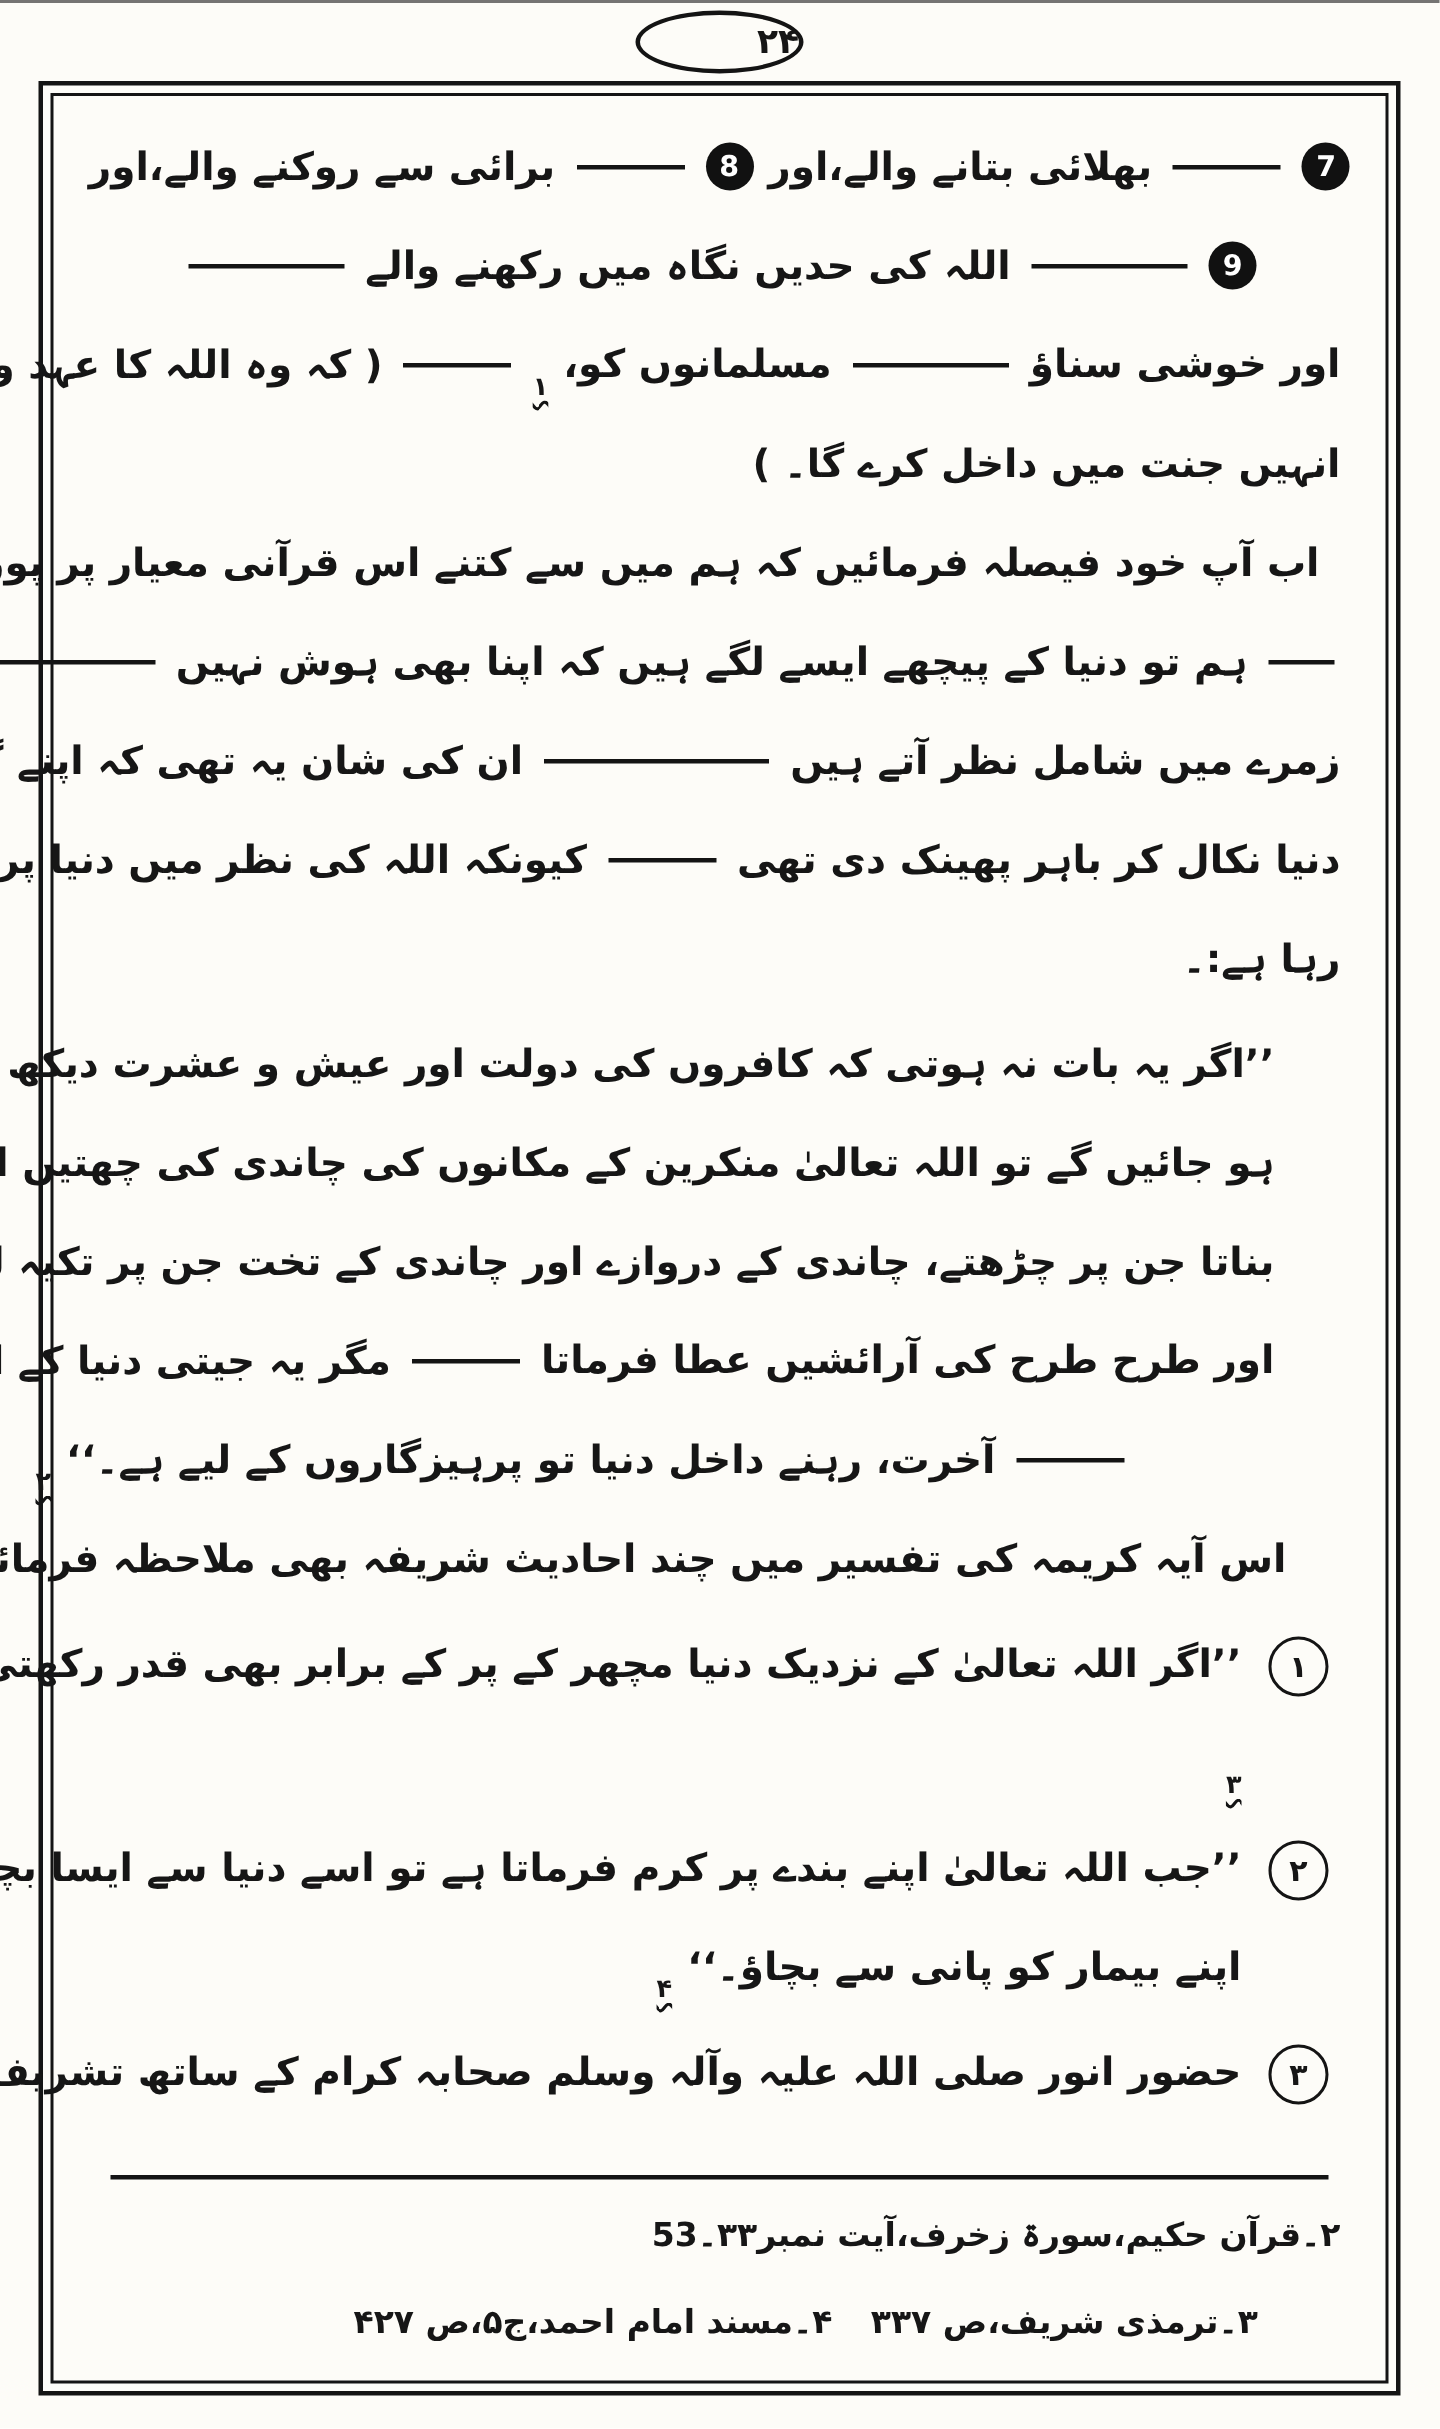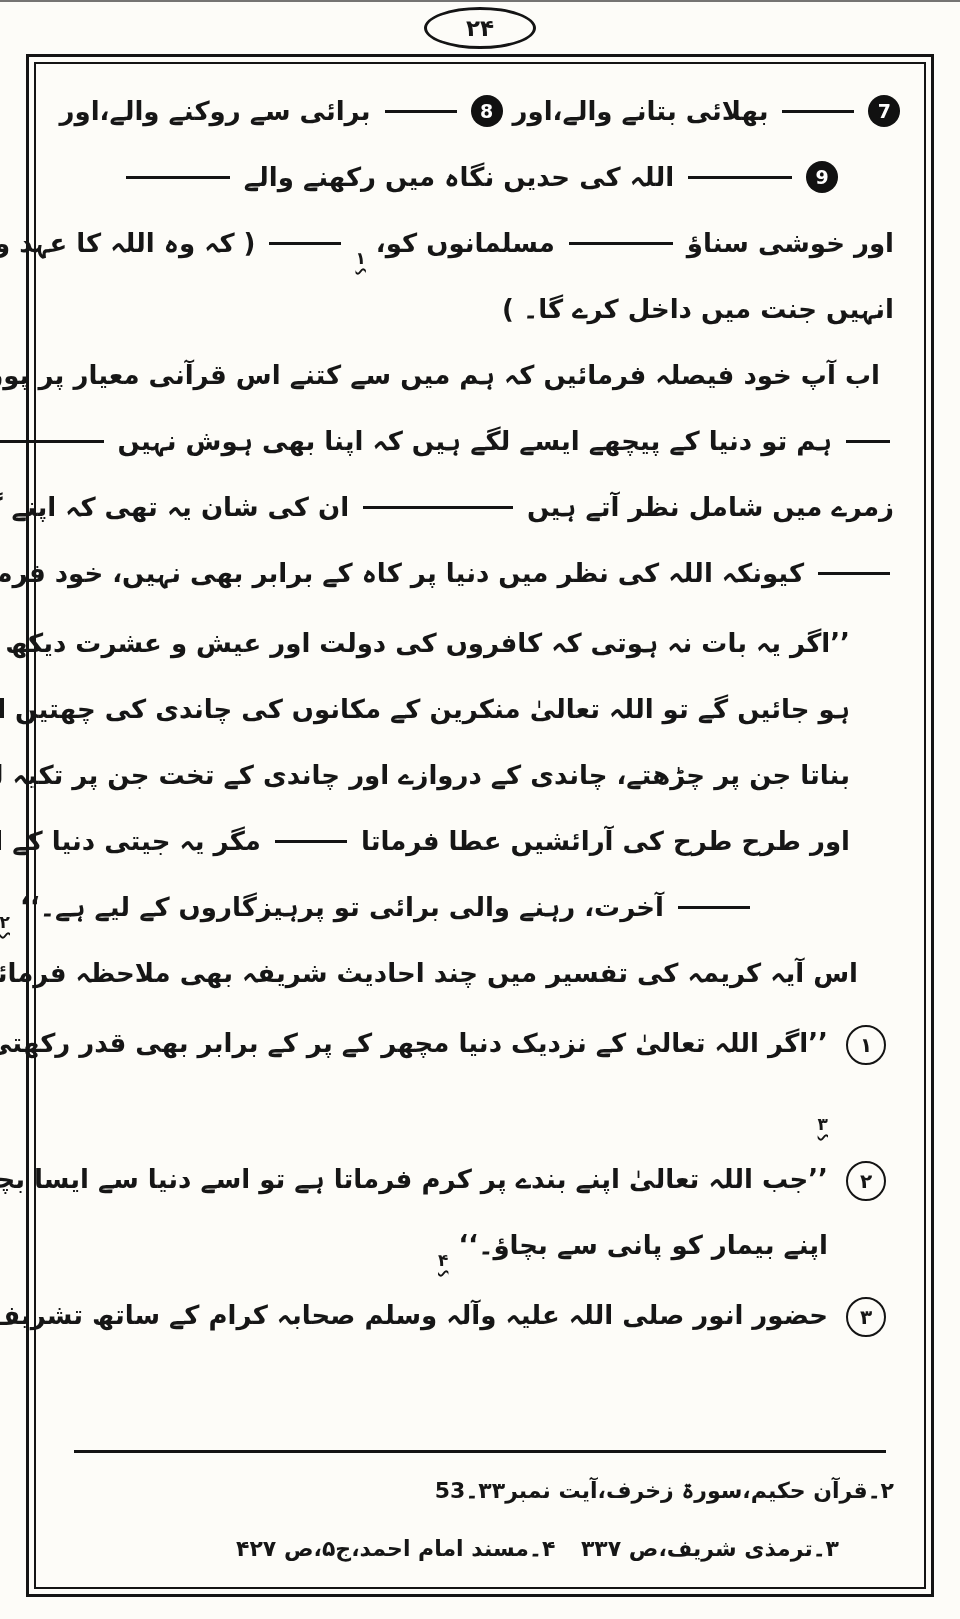--- a/index.html
+++ b/index.html
@@ -11,21 +11,21 @@
     color:#161616;
     direction:rtl;
     overflow:hidden;
     box-sizing:border-box;
   }
   .topline{position:absolute;top:0;left:0;right:0;height:2px;background:#3a3a3a;opacity:.7;}
   .cartouche{
     position:absolute;top:7px;left:50%;transform:translateX(-50%);
     width:106px;height:36px;
     border:3px solid #141414;border-radius:50%;
-    display:flex;align-items:center;justify-content:center;
+    display:flex;align-items:center;
     background:#fdfcf8;font-size:23px;font-weight:bold;z-index:2;
   }
   .frame{
     position:absolute;top:54px;left:26px;right:26px;bottom:22px;
     border:3px solid #141414;padding:5px;box-sizing:border-box;
   }
   .frame-inner{
     width:100%;height:100%;box-sizing:border-box;
     border:2px solid #141414;
     padding:14px 30px 10px 30px;
@@ -125,43 +125,47 @@
 
       </div>
 
       <div class="line">
         <span>زمرے میں شامل نظر آتے ہیں</span>
         <span class="dash dash-lg"></span>
         <span>ان کی شان یہ تھی کہ اپنے گھر ہی سے نہیں اپنے دل سے</span>
       </div>
 
       <div class="line">
+        <span>دنیا نکال کر باہر پھینک دی تھی</span>
         <span class="dash dash-sm"></span>
         <span>کیونکہ اللہ کی نظر میں دنیا پر کاہ کے برابر بھی نہیں، خود فرما</span>
       </div>
 
+      <div class="line">
+        <span>رہا ہے:۔</span>
+      </div>
 
       <div class="quote">
         <div class="line">
           <span>’’اگر یہ بات نہ ہوتی کہ کافروں کی دولت اور عیش و عشرت دیکھ کر سب کافر</span>
         </div>
         <div class="line">
           <span>ہو جائیں گے تو اللہ تعالیٰ منکرین کے مکانوں کی چاندی کی چھتیں اور سیڑھیاں</span>
         </div>
         <div class="line">
           <span>بناتا جن پر چڑھتے، چاندی کے دروازے اور چاندی کے تخت جن پر تکیہ لگاتے،</span>
         </div>
         <div class="line">
           <span>اور طرح طرح کی آرائشیں عطا فرماتا</span>
           <span class="dash dash-sm"></span>
           <span>مگر یہ جیتی دنیا کے اسباب ہیں</span>
         </div>
         <div class="line q-indent">
           <span class="dash dash-sm"></span>
-          <span>آخرت، رہنے والی برائی تو پرہیزگاروں کے لیے ہے۔‘‘</span>
+          <span>آخرت، رہنے داخل دنیا تو پرہیزگاروں کے لیے ہے۔‘‘</span>
           <span class="fnref">۲</span>
         </div>
       </div>
 
       <div class="line indent-md">
         <span>اس آیہ کریمہ کی تفسیر میں چند احادیث شریفہ بھی ملاحظہ فرمائیں:۔</span>
       </div>
 
       <div class="hadith-item">
         <div class="num-circle">۱</div>

